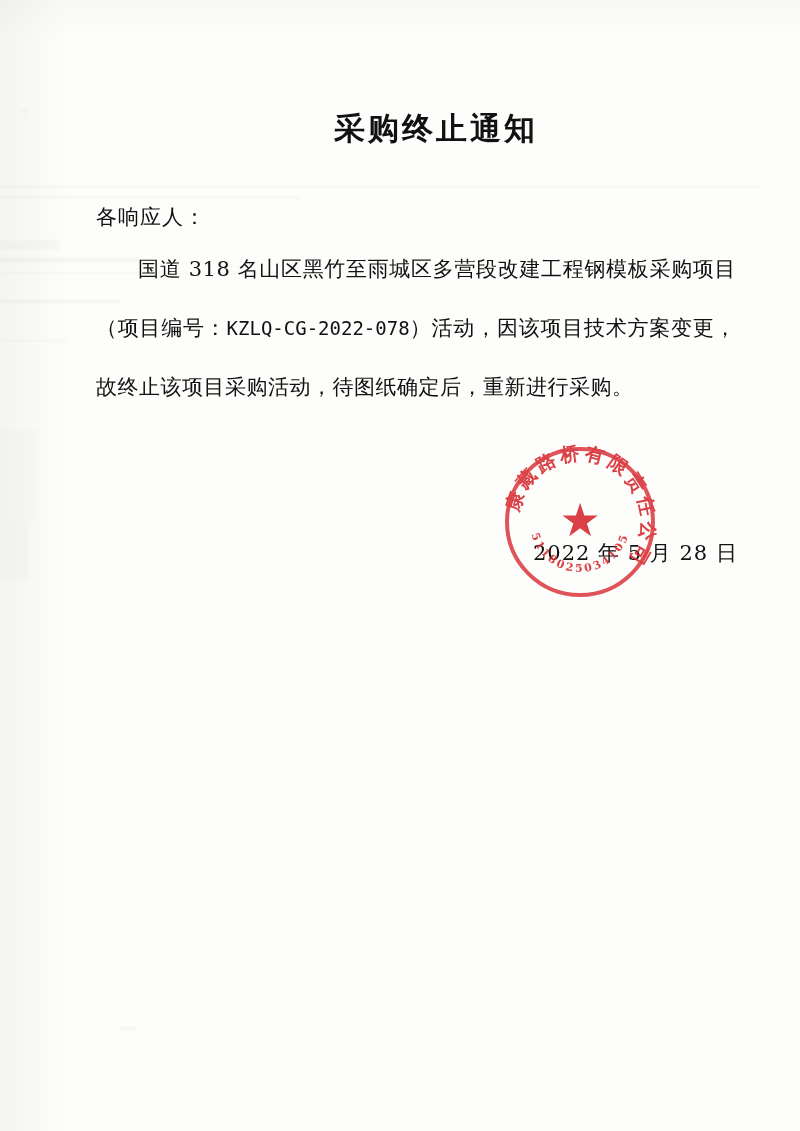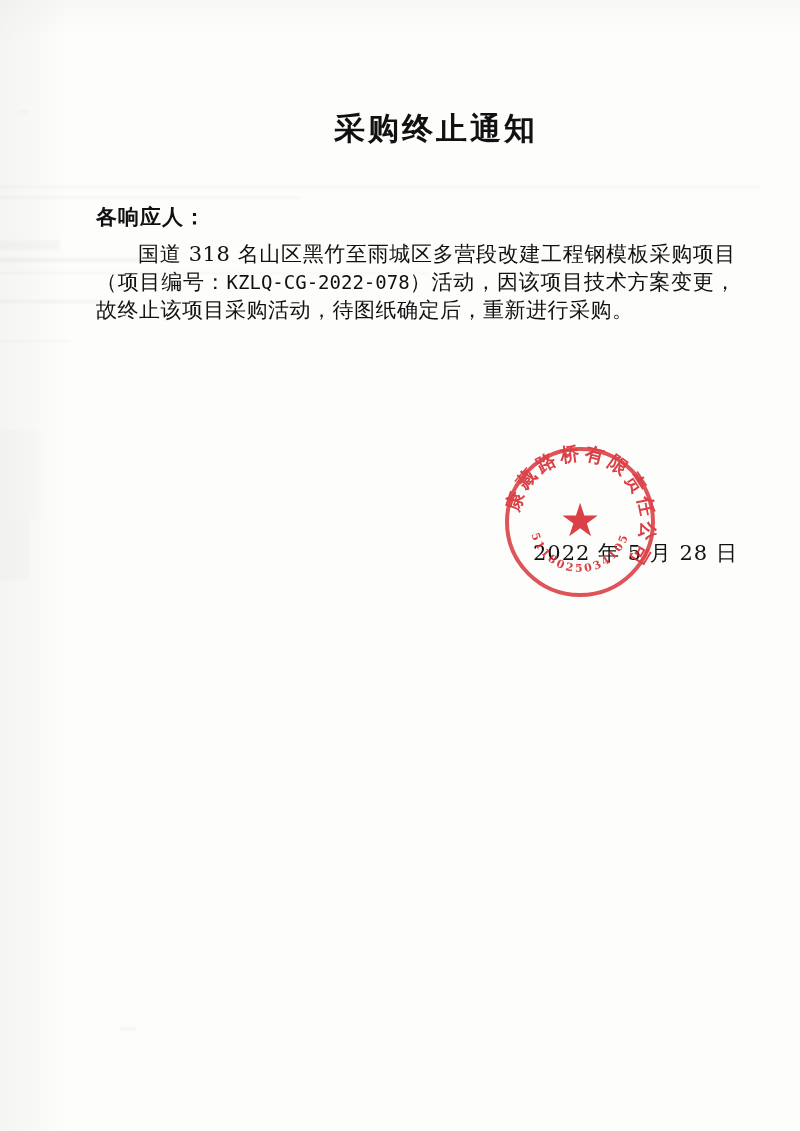--- a/index.html
+++ b/index.html
@@ -55,30 +55,29 @@
     font-family: "DejaVu Serif", "Liberation Serif", serif;
     padding-left: 36px;
   }
 
   .salutation {
     position: absolute;
     top: 203px;
     left: 96px;
     font-size: 21px;
     letter-spacing: 1px;
-    font-weight: bold;
   }
 
   .body-block {
     position: absolute;
     top: 240px;
     left: 96px;
     width: 640px;
     font-size: 21px;
-    line-height: 28px;
+    line-height: 59px;
     letter-spacing: 0.5px;
     text-align: justify;
   }
   .body-block p {
     margin: 0;
     text-indent: 2em;
   }
   .mono-code {
     font-family: "DejaVu Sans Mono", "Liberation Mono", monospace;
     font-size: 19px;

